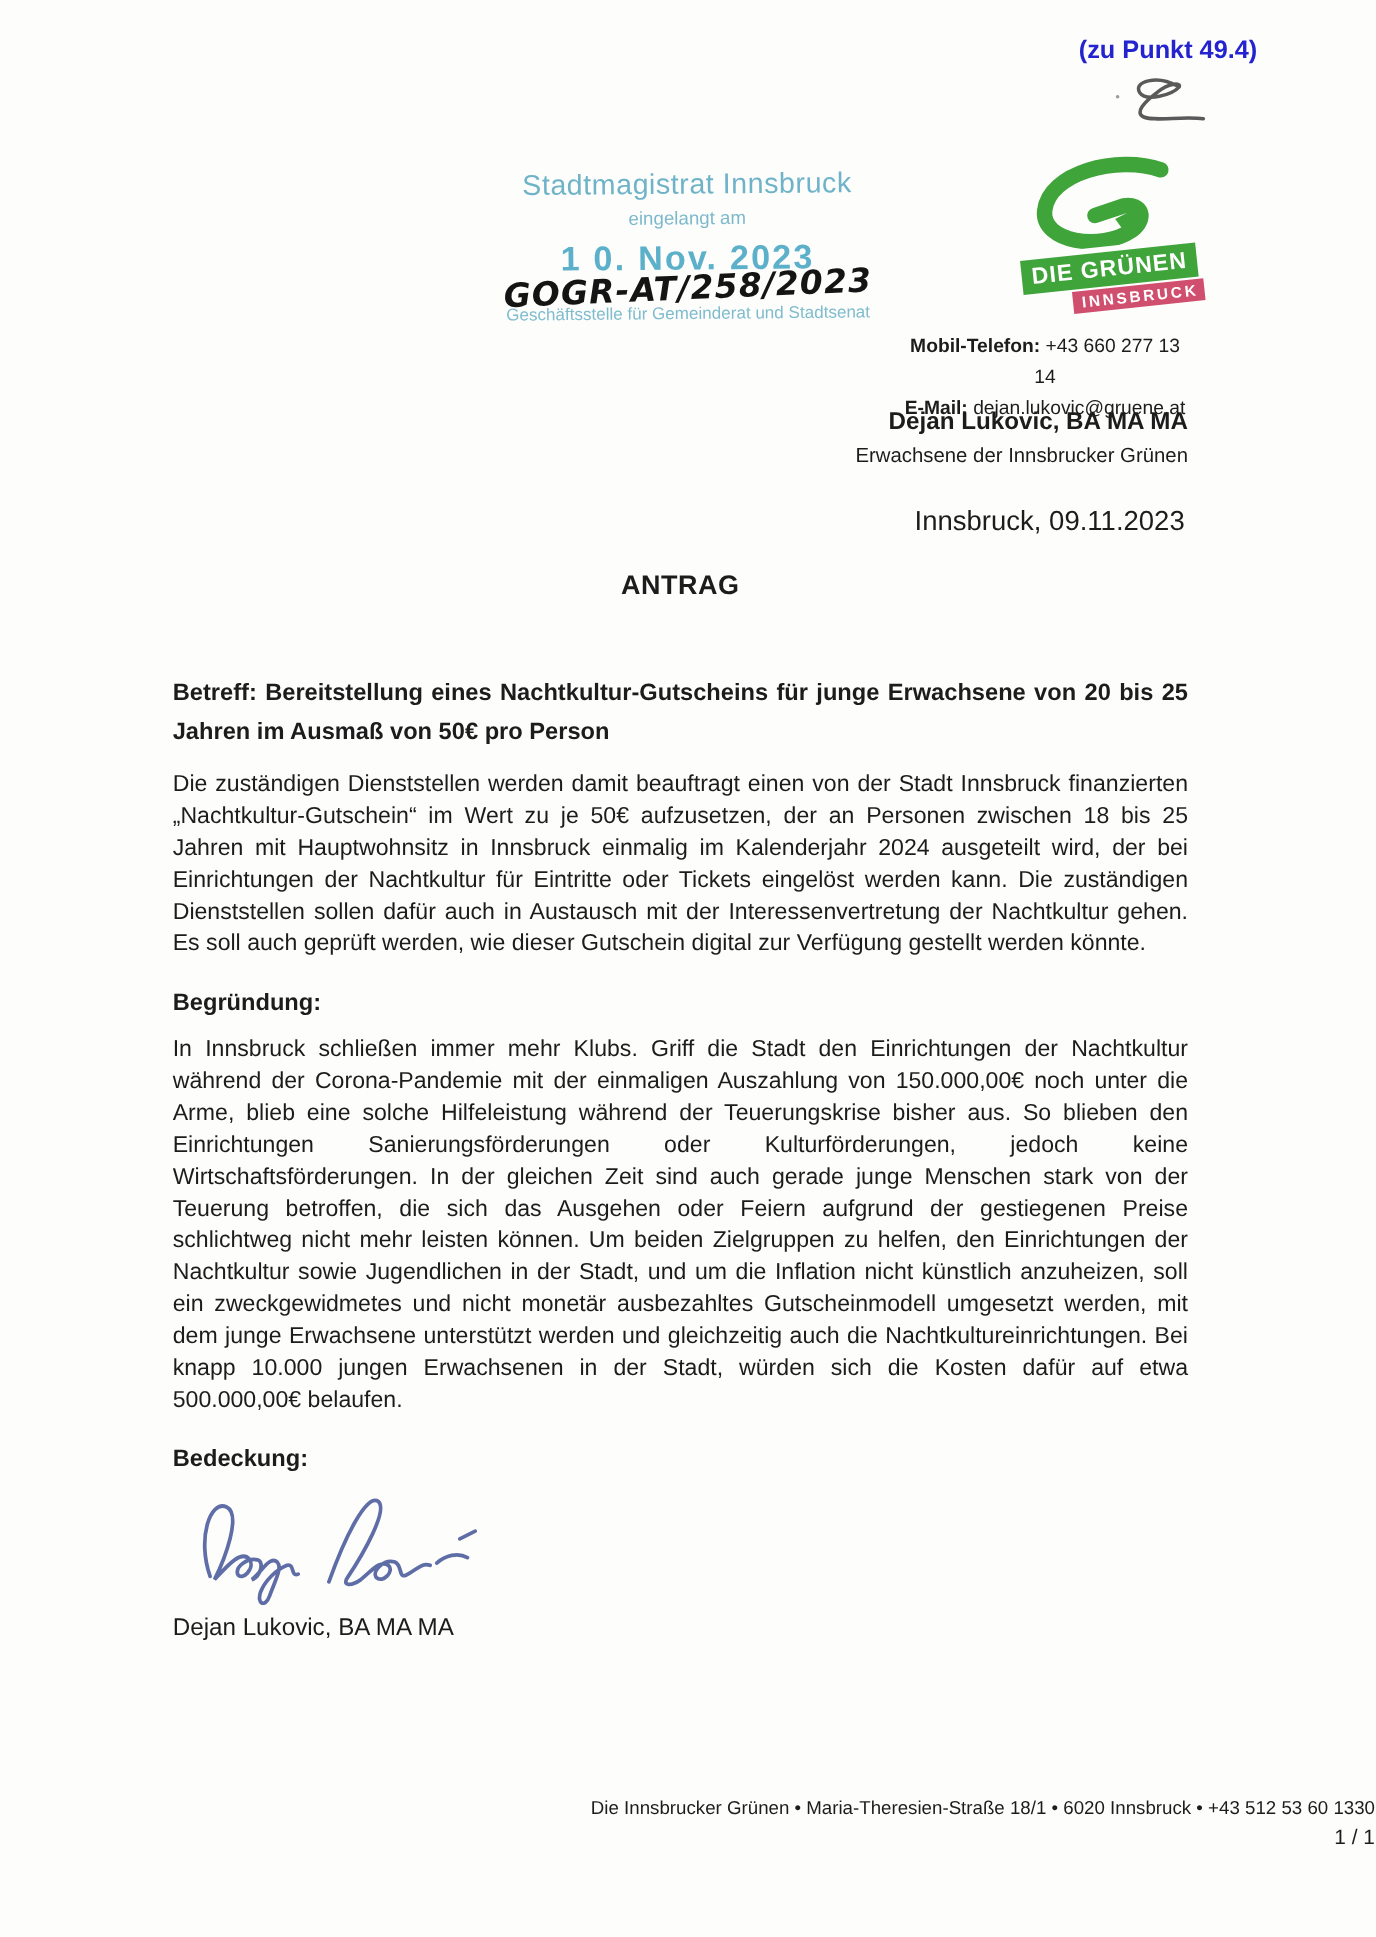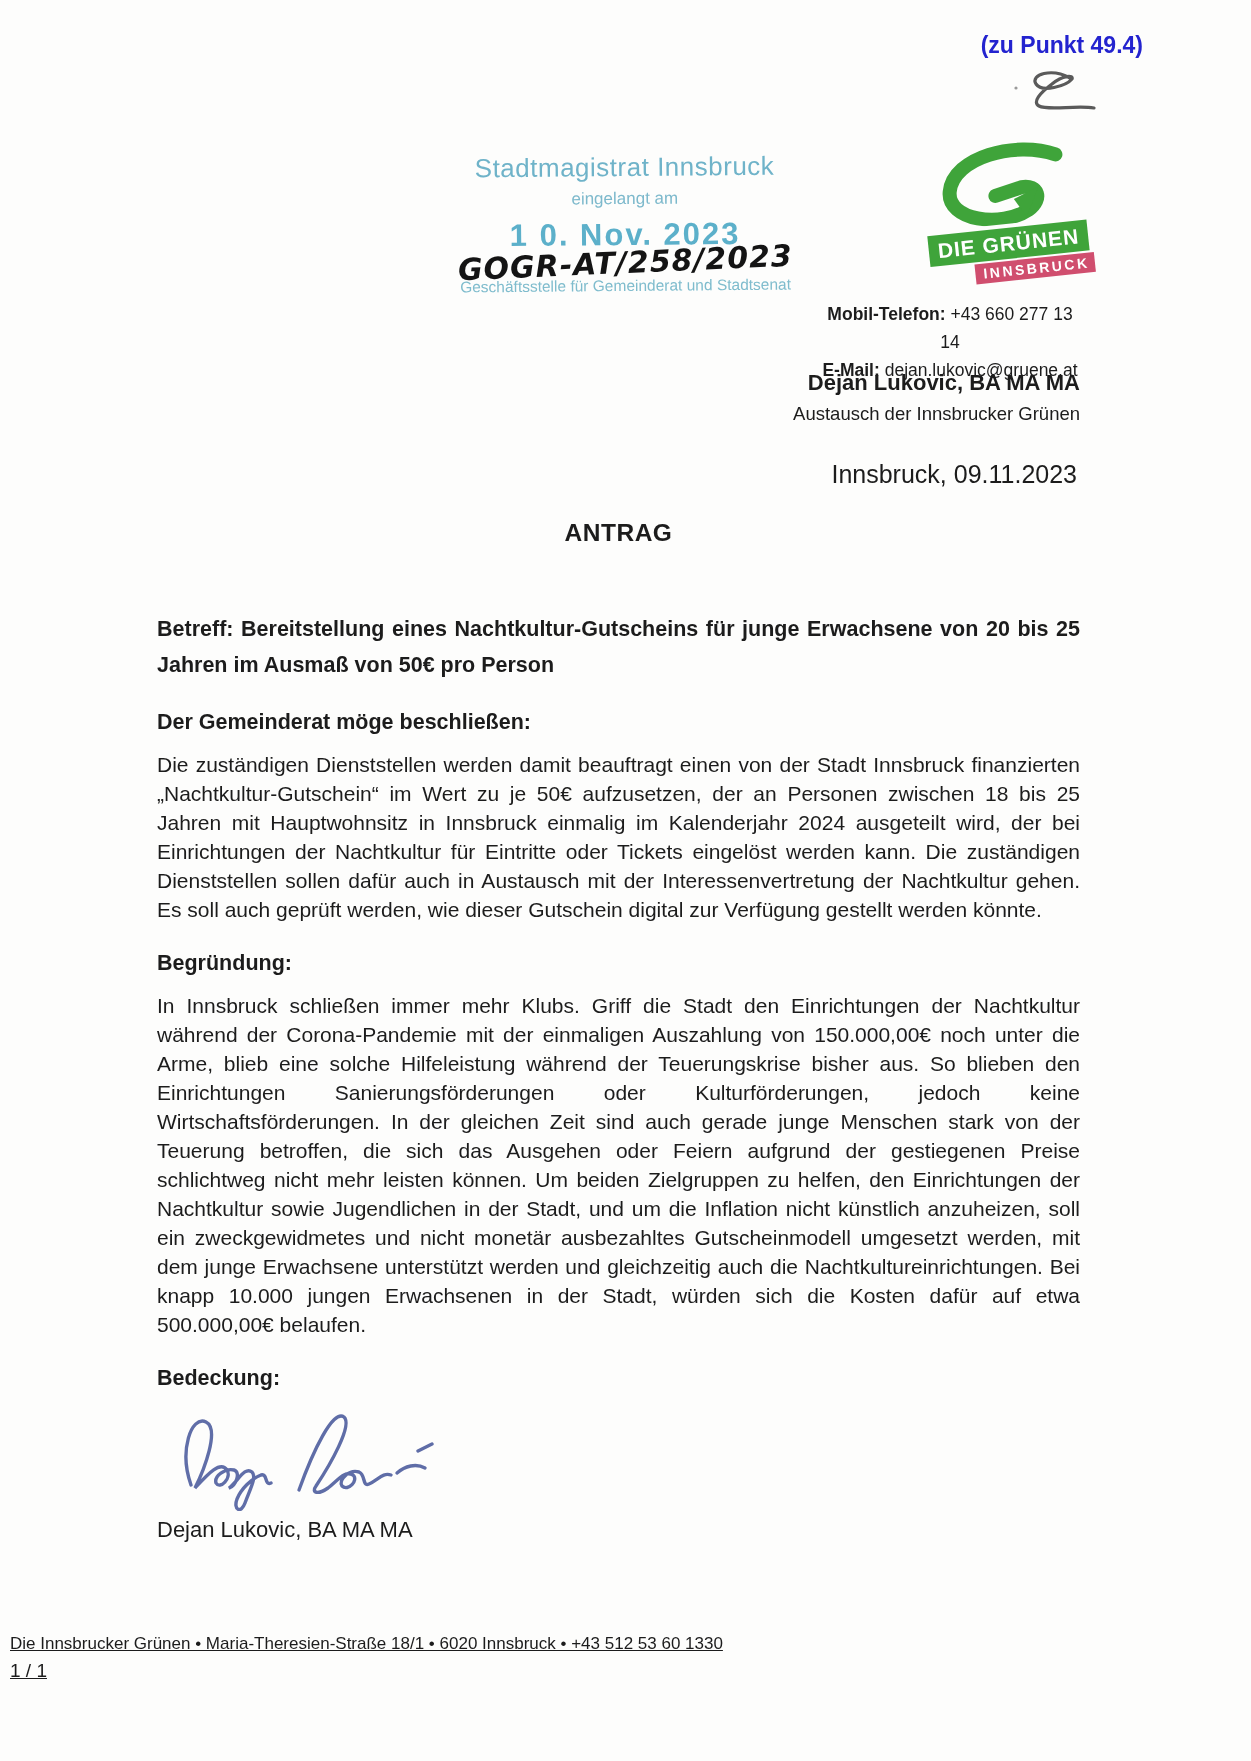--- a/index.html
+++ b/index.html
@@ -65,21 +65,21 @@
   }
   .sec-head{font-size:21.5px;font-weight:bold;margin-top:27px;}
   .sec-body{
     font-size:21px;line-height:29px;text-align:justify;
     margin-top:15px;hyphens:auto;
   }
   .signature{margin-top:2px;margin-left:18px;}
   .sig-name{font-size:22px;margin-top:2px;}
 
   
-  .footer{position:absolute;left:10px;top:1634px;width:1240px;text-align:left;text-decoration:underline;}
+  .footer{position:absolute;left:10px;top:1634px;width:1240px;text-align:right;}
   .footer-address{font-size:17px;}
   .footer-page{font-size:19px;margin-top:6px;}
 </style>
 </head>
 <body>
 
 <div class="page">
 
   <div class="top-note">(zu Punkt 49.4)</div>
 
@@ -111,31 +111,30 @@
       <span>+43 660 277 13 14</span>
     </div>
     <div>
       <b>E-Mail:</b>
       <span>dejan.lukovic@gruene.at</span>
     </div>
   </div>
 
   <div class="sender">
     <div class="sender-name">Dejan Lukovic, BA MA MA</div>
-    <div class="sender-role">Austausch der Innsbrucker Grünen</div>
+    <div class="sender-role">Erwachsene der Innsbrucker Grünen</div>
   </div>
 
   <div class="place-date">Innsbruck, 09.11.2023</div>
 
   <div class="letter">
     <h1 class="antrag">ANTRAG</h1>
 
     <div class="subject">Betreff: Bereitstellung eines Nachtkultur-Gutscheins für junge Erwachsene von 20 bis 25 Jahren im Ausmaß von 50€ pro Person</div>
 
-    <div class="sec-head">Der Gemeinderat möge beschließen:</div>
     <div class="sec-body">Die zuständigen Dienststellen werden damit beauftragt einen von der Stadt Innsbruck finanzierten „Nachtkultur-Gutschein“ im Wert zu je 50€ aufzusetzen, der an Personen zwischen 18 bis 25 Jahren mit Hauptwohnsitz in Innsbruck einmalig im Kalenderjahr 2024 ausgeteilt wird, der bei Einrichtungen der Nachtkultur für Eintritte oder Tickets eingelöst werden kann. Die zuständigen Dienststellen sollen dafür auch in Austausch mit der Interessenvertretung der Nachtkultur gehen. Es soll auch geprüft werden, wie dieser Gutschein digital zur Verfügung gestellt werden könnte.</div>
 
     <div class="sec-head">Begründung:</div>
     <div class="sec-body">In Innsbruck schließen immer mehr Klubs. Griff die Stadt den Einrichtungen der Nachtkultur während der Corona-Pandemie mit der einmaligen Auszahlung von 150.000,00€ noch unter die Arme, blieb eine solche Hilfeleistung während der Teuerungskrise bisher aus. So blieben den Einrichtungen Sanierungsförderungen oder Kulturförderungen, jedoch keine Wirtschaftsförderungen. In der gleichen Zeit sind auch gerade junge Menschen stark von der Teuerung betroffen, die sich das Ausgehen oder Feiern aufgrund der gestiegenen Preise schlichtweg nicht mehr leisten können. Um beiden Zielgruppen zu helfen, den Einrichtungen der Nachtkultur sowie Jugendlichen in der Stadt, und um die Inflation nicht künstlich anzuheizen, soll ein zweckgewidmetes und nicht monetär ausbezahltes Gutscheinmodell umgesetzt werden, mit dem junge Erwachsene unterstützt werden und gleichzeitig auch die Nachtkultureinrichtungen. Bei knapp 10.000 jungen Erwachsenen in der Stadt, würden sich die Kosten dafür auf etwa 500.000,00€ belaufen.</div>
 
     <div class="sec-head">Bedeckung:</div>
 
     
     <svg class="signature" width="290" height="118" viewBox="0 0 290 118">
       <g fill="none" stroke="#4a5a9c" stroke-width="3.4" stroke-linecap="round" opacity="0.88">

